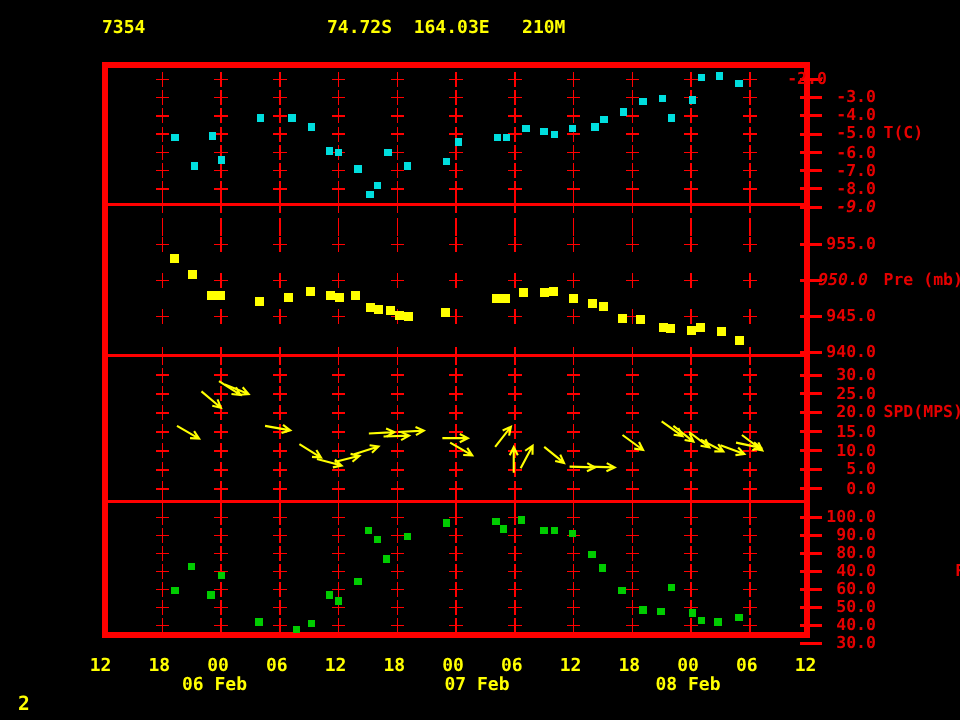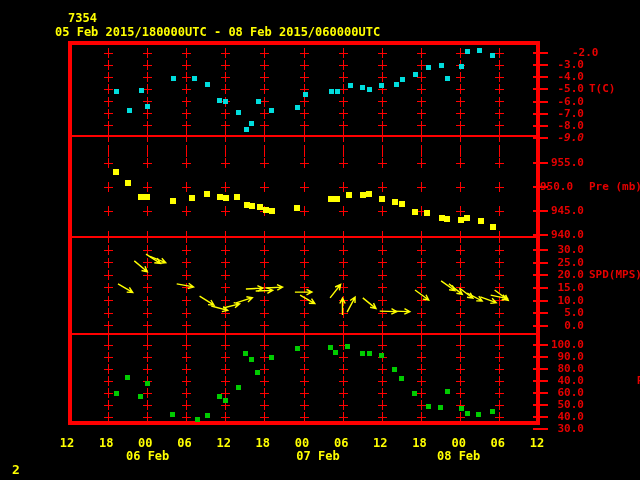--- a/index.html
+++ b/index.html
@@ -12,21 +12,21 @@
   #station-loc{left:218px;top:12px;}
   #period{left:55px;top:26px;}
   #pagenum{left:12px;top:463px;font-size:13px;}
   svg{position:absolute;left:0;top:0;}
 </style>
 </head>
 <body>
 
 <div class="screen">
   <div class="hdr" id="station-id">7354</div>
-  <div class="hdr" id="period">05 Feb 2015/180000UTC - 08 Feb 2015/060000UTC</div>
+  <div class="hdr" id="station-loc">74.72S  164.03E   210M</div>
   <svg id="plot" width="640" height="480">
       <g shape-rendering="crispEdges">
         <rect x="68" y="41" width="472" height="4" fill="#ff0000"></rect>
         <rect x="68" y="421" width="472" height="4" fill="#ff0000"></rect>
         <rect x="68" y="41" width="4" height="384" fill="#ff0000"></rect>
         <rect x="536" y="41" width="4" height="384" fill="#ff0000"></rect>
         <rect x="68" y="135" width="472" height="2" fill="#ff0000"></rect>
         <rect x="68" y="236" width="472" height="2" fill="#ff0000"></rect>
         <rect x="68" y="333" width="472" height="2" fill="#ff0000"></rect>
         <rect x="107.66666666666666" y="48" width="1" height="10" fill="#ff0000"></rect>
@@ -749,31 +749,31 @@
         <path d="M441.1 280.9 L455.0 290.7M449.1 289.8 L455.0 290.7 L452.2 285.4"></path>
         <path d="M448.9 283.9 L462.3 294.4M456.4 293.3 L462.3 294.4 L459.8 289.0"></path>
         <path d="M459.4 288.0 L472.9 298.2M467.0 297.2 L472.9 298.2 L470.3 292.8"></path>
         <path d="M467.2 293.1 L482.2 301.0M476.2 300.9 L482.2 301.0 L478.8 296.1"></path>
         <path d="M480.3 296.9 L496.2 302.7M490.3 303.4 L496.2 302.7 L492.1 298.3"></path>
         <path d="M490.7 295.1 L507.3 298.6M501.5 300.2 L507.3 298.6 L502.7 294.9"></path>
         <path d="M494.6 290.0 L508.2 300.3M502.3 299.2 L508.2 300.3 L505.6 294.9"></path>
       </g>
     </svg>
   <div id="labels">
-      <div class="ytext" style="left: 572px; top: 47px; width: 44px; text-align: left;">-2.0</div>
+      <div class="ytext" style="left: 516px; top: 47px; width: 44px; text-align: center;">-2.0</div>
       <div class="ytext" style="left: 540px; top: 59.143px; width: 44px; text-align: right;">-3.0</div>
       <div class="ytext" style="left: 540px; top: 71.286px; width: 44px; text-align: right;">-4.0</div>
       <div class="ytext" style="left: 540px; top: 83.429px; width: 44px; text-align: right;">-5.0</div>
       <div class="ytext" style="left: 540px; top: 95.572px; width: 44px; text-align: right;">-6.0</div>
       <div class="ytext" style="left: 540px; top: 107.715px; width: 44px; text-align: right;">-7.0</div>
       <div class="ytext" style="left: 540px; top: 119.858px; width: 44px; text-align: right;">-8.0</div>
       <div class="ytext" style="left: 540px; top: 132.001px; width: 44px; text-align: right; font-style: italic;">-9.0</div>
       <div class="ytext" style="left: 589px; top: 83.429px;">T(C)</div>
       <div class="ytext" style="left: 540px; top: 157px; width: 44px; text-align: right;">955.0</div>
-      <div class="ytext" style="left: 540px; top: 181px; width: 44px; text-align: left;">950.0</div>
+      <div class="ytext" style="left: 540px; top: 181px; width: 44px; text-align: center; font-style: italic;">950.0</div>
       <div class="ytext" style="left: 540px; top: 205px; width: 44px; text-align: right;">945.0</div>
       <div class="ytext" style="left: 540px; top: 229px; width: 44px; text-align: right;">940.0</div>
       <div class="ytext" style="left: 589px; top: 181px;">Pre (mb)</div>
       <div class="ytext" style="left: 540px; top: 244px; width: 44px; text-align: right;">30.0</div>
       <div class="ytext" style="left: 540px; top: 256.666px; width: 44px; text-align: right;">25.0</div>
       <div class="ytext" style="left: 540px; top: 269.333px; width: 44px; text-align: right;">20.0</div>
       <div class="ytext" style="left: 540px; top: 282px; width: 44px; text-align: right;">15.0</div>
       <div class="ytext" style="left: 540px; top: 294.666px; width: 44px; text-align: right;">10.0</div>
       <div class="ytext" style="left: 540px; top: 307.332px; width: 44px; text-align: right;">5.0</div>
       <div class="ytext" style="left: 540px; top: 319.999px; width: 44px; text-align: right;">0.0</div>
@@ -793,18 +793,18 @@
       <div class="xtext" style="left: 173.5px; top: 437px; width: 22px; text-align: center;">06</div>
       <div class="xtext" style="left: 212.667px; top: 437px; width: 22px; text-align: center;">12</div>
       <div class="xtext" style="left: 251.833px; top: 437px; width: 22px; text-align: center;">18</div>
       <div class="xtext" style="left: 291px; top: 437px; width: 22px; text-align: center;">00</div>
       <div class="xtext" style="left: 330.167px; top: 437px; width: 22px; text-align: center;">06</div>
       <div class="xtext" style="left: 369.333px; top: 437px; width: 22px; text-align: center;">12</div>
       <div class="xtext" style="left: 408.5px; top: 437px; width: 22px; text-align: center;">18</div>
       <div class="xtext" style="left: 447.667px; top: 437px; width: 22px; text-align: center;">00</div>
       <div class="xtext" style="left: 486.833px; top: 437px; width: 22px; text-align: center;">06</div>
       <div class="xtext" style="left: 526px; top: 437px; width: 22px; text-align: center;">12</div>
-      <div class="xtext" style="left: 121.333px; top: 450px; width: 48px; text-align: right;">06 Feb</div>
+      <div class="xtext" style="left: 121.333px; top: 450px; width: 48px; text-align: left;">06 Feb</div>
       <div class="xtext" style="left: 278px; top: 450px; width: 48px; text-align: center; margin-left: 16px;">07 Feb</div>
       <div class="xtext" style="left: 434.667px; top: 450px; width: 48px; text-align: center;">08 Feb</div>
     </div>
   <div class="hdr" id="pagenum">2</div>
 </div>
 
 </body></html>

